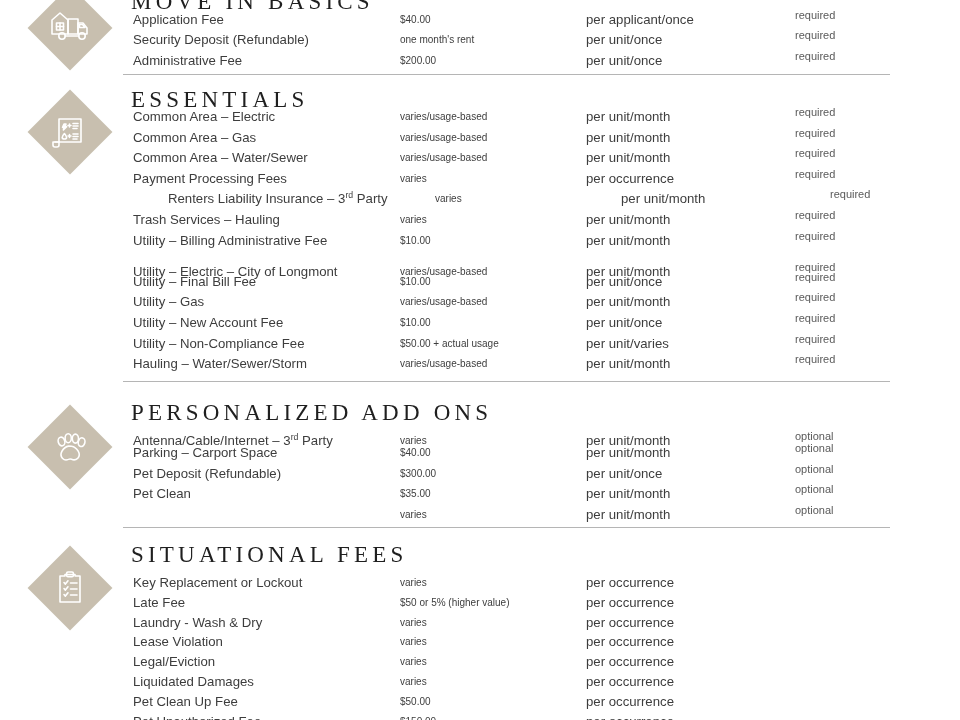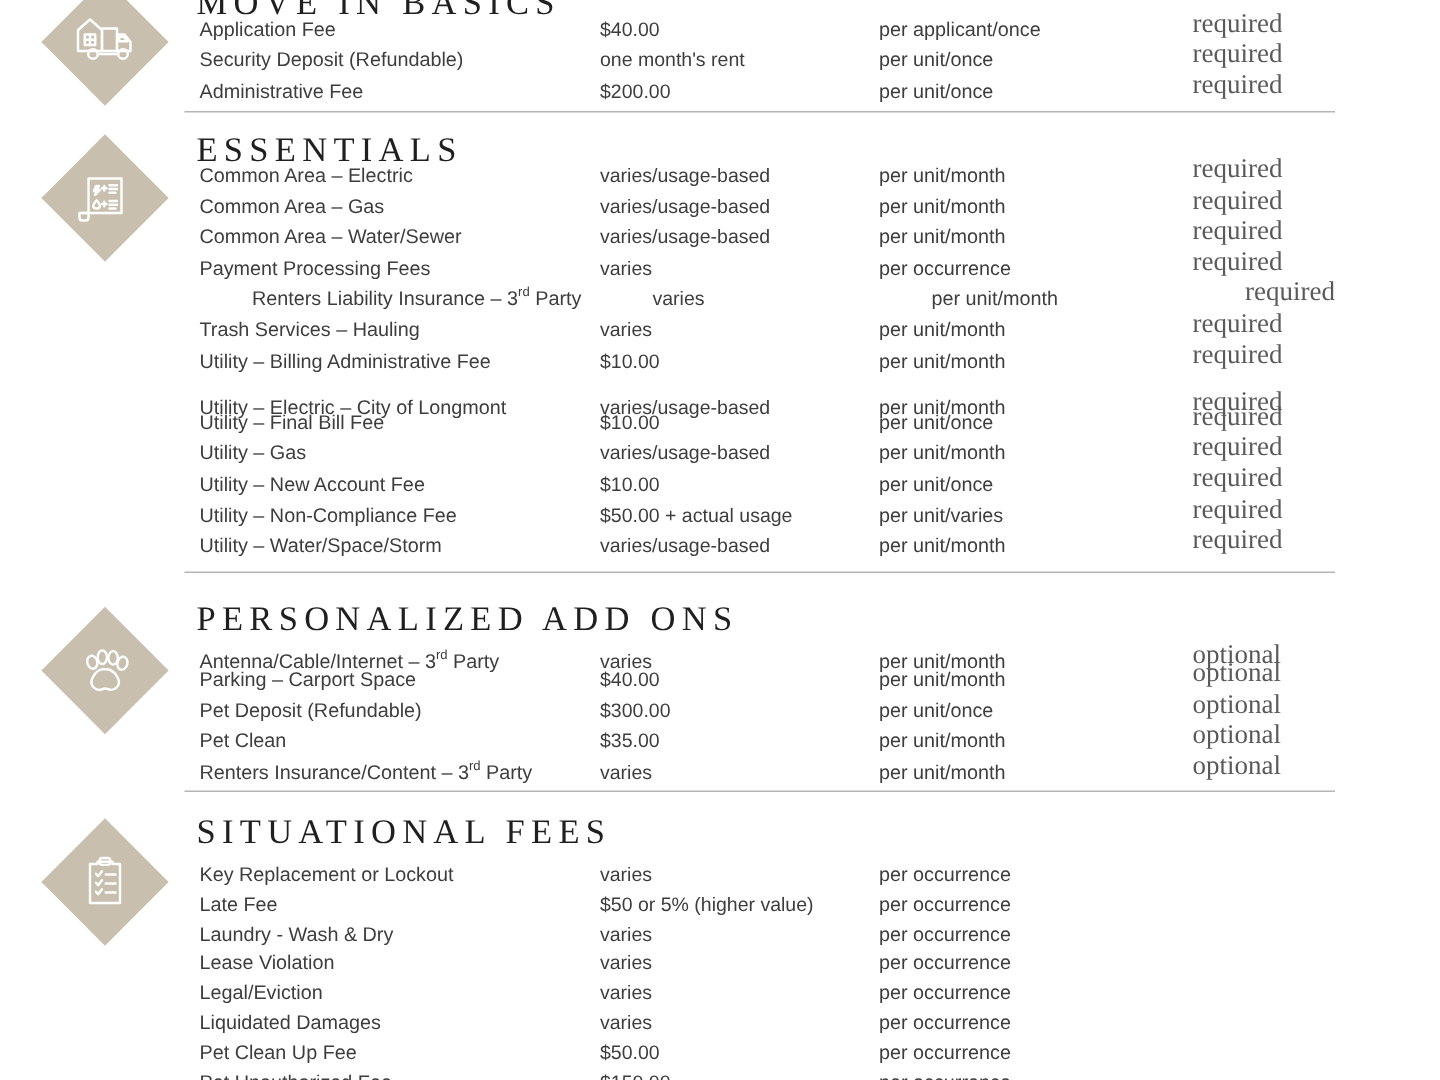--- a/index.html
+++ b/index.html
@@ -96,43 +96,42 @@
     top: 0;
     font-size: 13.2px;
     line-height: 17px;
     color: #3d3d3d;
     white-space: nowrap;
   }
   .c-amount {
     position: absolute;
     left: 400px;
     top: 0;
-    font-size: 13px;
+    font-size: 10px;
     line-height: 17px;
     color: #3d3d3d;
     white-space: nowrap;
   }
   .c-freq {
     position: absolute;
     left: 586px;
     top: 0;
     font-size: 13.2px;
     line-height: 17px;
     color: #3d3d3d;
     white-space: nowrap;
   }
   .c-req {
     position: absolute;
     left: 795px;
     top: -4px;
-    font-size: 18px;
+    font-size: 11px;
     line-height: 17px;
     color: #5a5a5a;
     white-space: nowrap;
-    font-family: Liberation Serif, serif;
   }
   sup {
     font-size: 0.66em;
     vertical-align: super;
     line-height: 0;
   }
 </style>
 </head>
 <body>
 
@@ -264,21 +263,21 @@
           <div class="c-freq">per unit/once</div>
           <div class="c-req">required</div>
         </div>
         <div class="row" style="top: 252.6px;">
           <div class="c-name">Utility – Non-Compliance Fee</div>
           <div class="c-amount">$50.00 + actual usage</div>
           <div class="c-freq">per unit/varies</div>
           <div class="c-req">required</div>
         </div>
         <div class="row" style="top: 273.2px;">
-          <div class="c-name">Utility – Water/Space/Storm</div>
+          <div class="c-name">Hauling – Water/Sewer/Storm</div>
           <div class="c-amount">varies/usage-based</div>
           <div class="c-freq">per unit/month</div>
           <div class="c-req">required</div>
         </div>
       </div>
     <div class="divider" style="top:299px;"></div>
   </div>
 
   <div class="section" style="top:396px;">
     <div class="badge" style="left:28px; top:9px;">
@@ -313,21 +312,20 @@
           <div class="c-freq">per unit/once</div>
           <div class="c-req">optional</div>
         </div>
         <div class="row" style="top: 89.4px;">
           <div class="c-name">Pet Clean</div>
           <div class="c-amount">$35.00</div>
           <div class="c-freq">per unit/month</div>
           <div class="c-req">optional</div>
         </div>
         <div class="row" style="top: 110.2px;">
-          <div class="c-name">Renters Insurance/Content – 3<sup>rd</sup> Party</div>
           <div class="c-amount">varies</div>
           <div class="c-freq">per unit/month</div>
           <div class="c-req">optional</div>
         </div>
       </div>
     <div class="divider" style="top:131px;"></div>
   </div>
 
   <div class="section" style="top:541px;">
     <div class="badge" style="left:28px; top:5px;">

